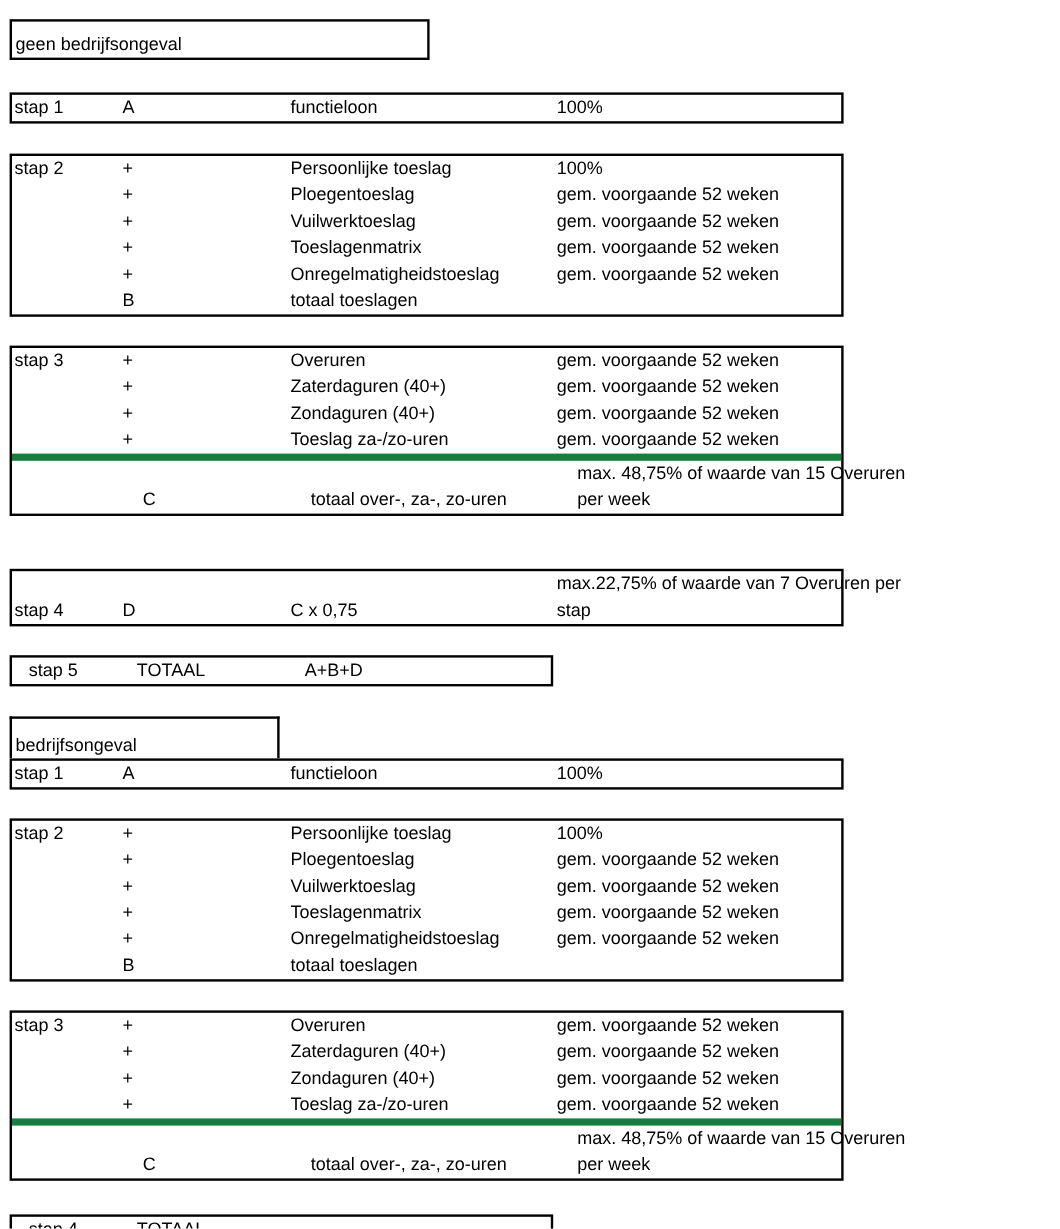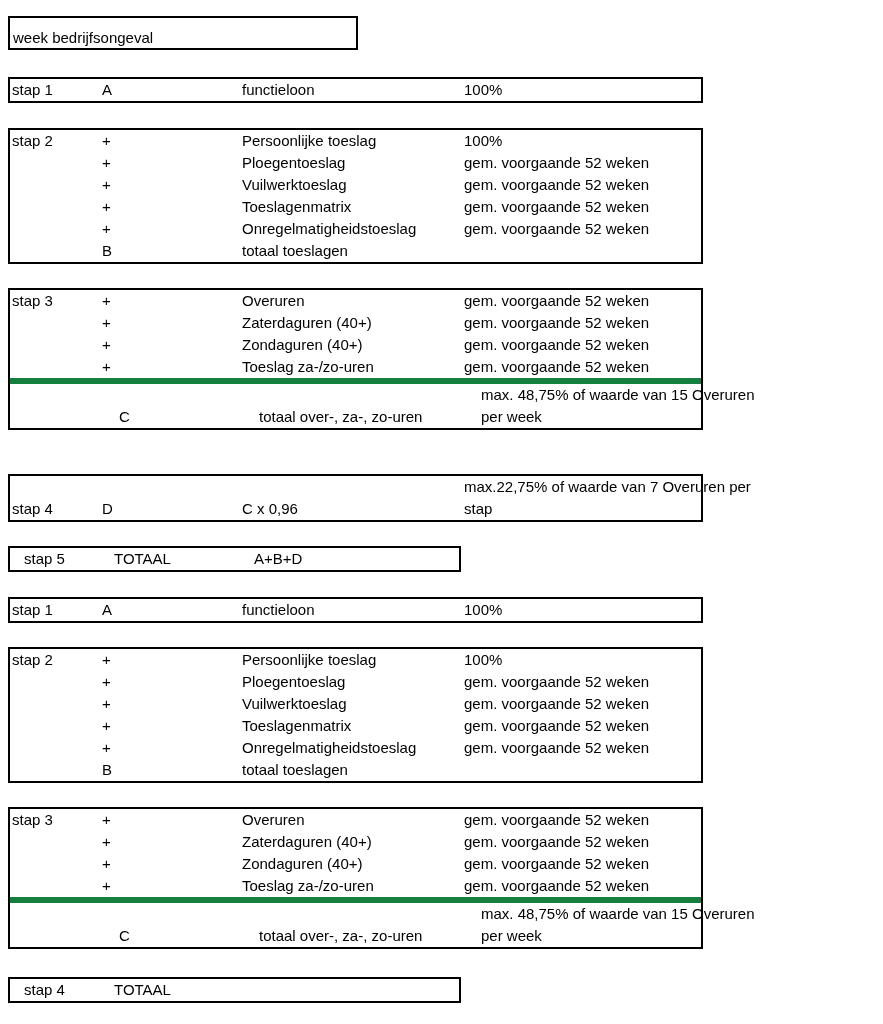--- a/index.html
+++ b/index.html
@@ -52,21 +52,21 @@
   }
   .c { white-space: nowrap; }
 </style>
 </head>
 <body>
 
 <div class="page">
 
   <section class="sec sec-geen">
     <div class="label-box">
-      <span>week bedrijfsongeval</span>
+      <span>geen bedrijfsongeval</span>
     </div>
     <div class="boxes">
         <div class="box box-stap1">
           <div class="group">
             <div class="row">
               <span class="c c1">stap 1</span>
               <span class="c c2">A</span>
               <span class="c c3">functieloon</span>
               <span class="c c4">100%</span>
             </div>
@@ -158,39 +158,42 @@
           <div class="group">
             <div class="row">
               <span class="c c1"></span>
               <span class="c c2"></span>
               <span class="c c3"></span>
               <span class="c c4">max.22,75% of waarde van 7 Overuren per</span>
             </div>
             <div class="row">
               <span class="c c1">stap 4</span>
               <span class="c c2">D</span>
-              <span class="c c3">C x 0,96</span>
+              <span class="c c3">C x 0,75</span>
               <span class="c c4">stap</span>
             </div>
           </div>
         </div>
         <div class="box box-stap5 narrow">
           <div class="group">
             <div class="row">
               <span class="c c1">stap 5</span>
               <span class="c c2">TOTAAL</span>
               <span class="c c3">A+B+D</span>
               <span class="c c4"></span>
             </div>
           </div>
         </div>
       </div>
   </section>
 
   <section class="sec sec-bedrijf">
+    <div class="label-box">
+      <span>bedrijfsongeval</span>
+    </div>
     <div class="boxes">
         <div class="box box-stap1 attached">
           <div class="group">
             <div class="row">
               <span class="c c1">stap 1</span>
               <span class="c c2">A</span>
               <span class="c c3">functieloon</span>
               <span class="c c4">100%</span>
             </div>
           </div>

